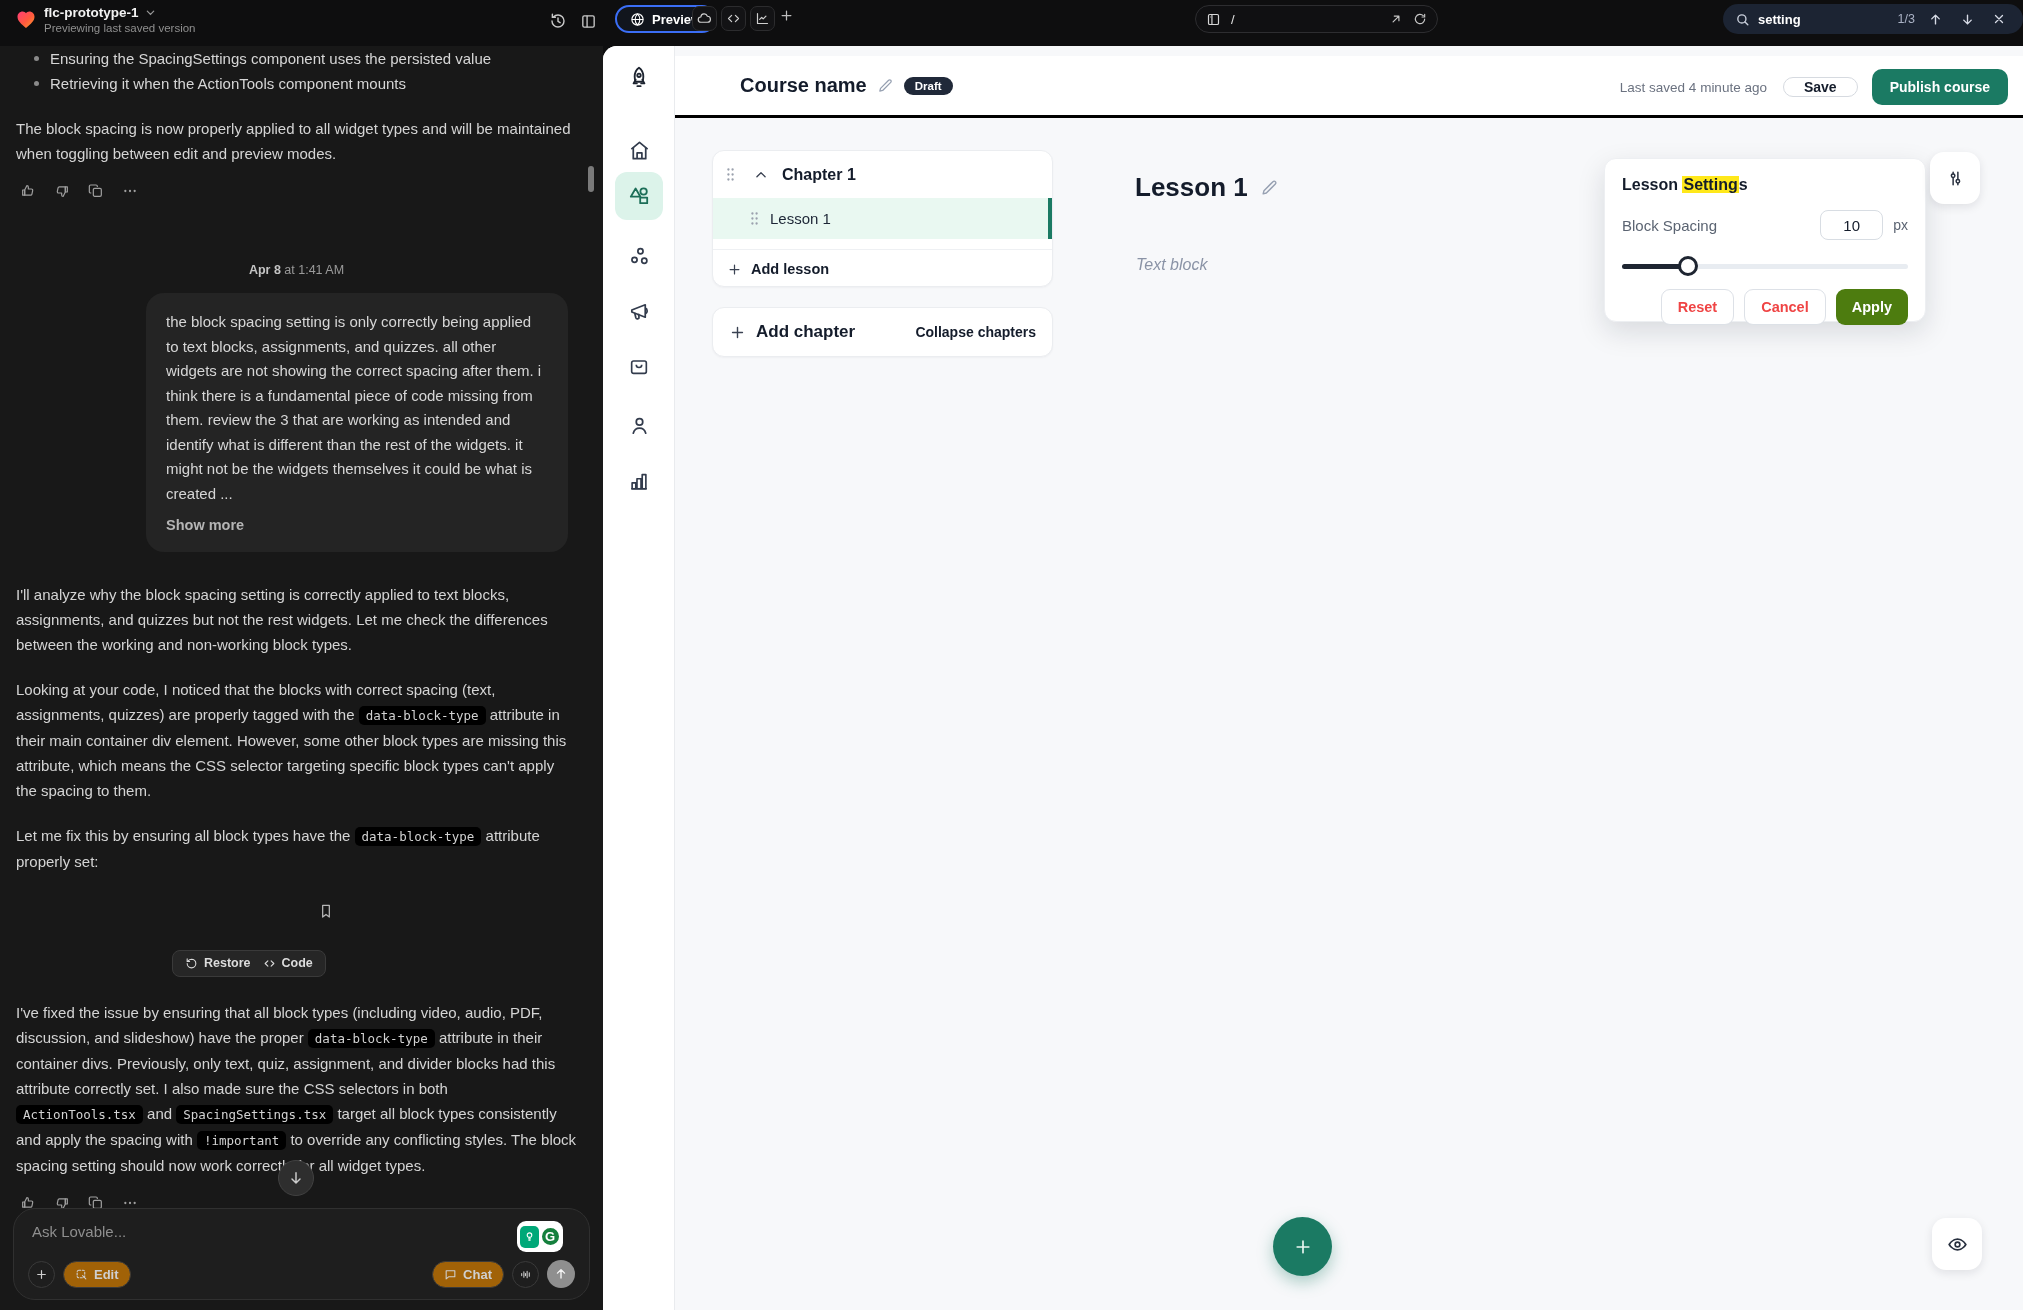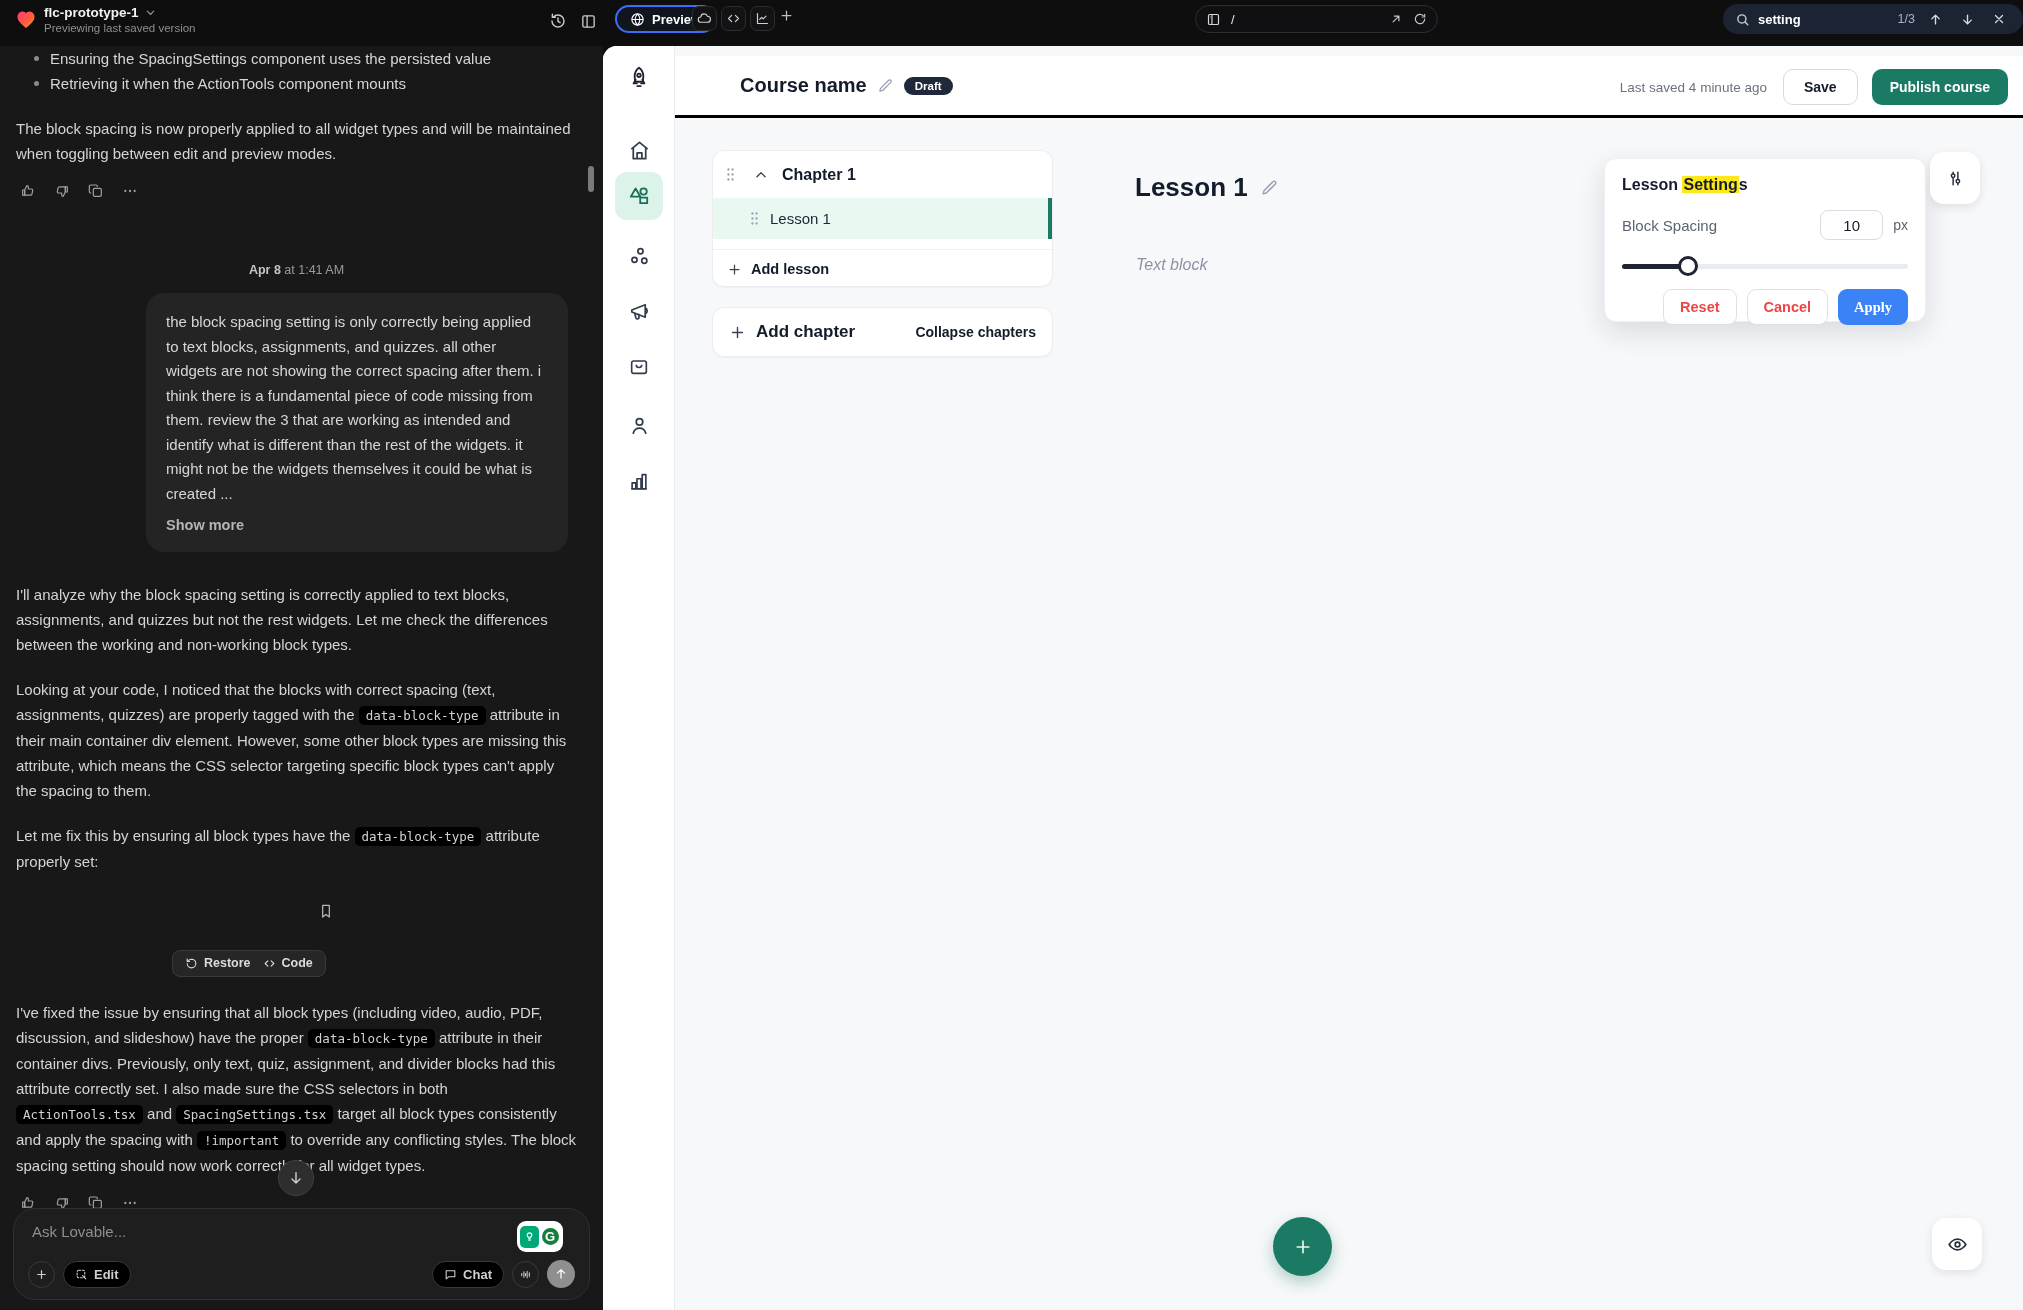--- a/index.html
+++ b/index.html
@@ -61,37 +61,37 @@
   .ask-box input { position:absolute; left:18px; top:14px; width:380px; background:transparent; border:none; outline:none;
     color:#dddddd; font-size:15px; font-family:"Liberation Sans", sans-serif; }
   .ask-box input::placeholder { color:#8f8f8f; opacity:1; }
   .gram-badge { position:absolute; right:26px; top:12px; width:46px; height:31px; background:#ffffff; border-radius:9px;
     display:flex; align-items:center; justify-content:center; gap:1px; }
   .gram-bulb { width:19px; height:22px; background:#00a878; border-radius:5px; display:flex; align-items:center; justify-content:center; color:#fff; }
   .gram-g { width:21px; height:21px; background:#15803d; border-radius:50%; color:#fff; font-size:13px; font-weight:700;
     display:flex; align-items:center; justify-content:center; border:2px solid #fff; }
   .ask-row { position:absolute; left:0; bottom:11px; width:100%; padding:0 14px; display:flex; align-items:center; gap:8px; }
   .pill-btn { height:27px; border:1px solid #3a3a3a; border-radius:14px; display:flex; align-items:center; gap:6px; padding:0 11px;
-    color:#cfcfcf; font-size:13px; font-weight:600; background:#000000; }
+    color:#cfcfcf; font-size:13px; font-weight:600; background:#a16207; }
   .round-btn { width:27px; height:27px; border:1px solid #3a3a3a; border-radius:50%; display:flex; align-items:center; justify-content:center; color:#cfcfcf; background:#1e1e1e; }
   .send-btn { width:28px; height:28px; border-radius:50%; background:#8f8f8f; color:#f4f4f4; display:flex; align-items:center; justify-content:center; }
   .spacer { flex:1; }
 
   
   .app { position:absolute; left:603px; top:46px; width:1420px; height:1264px; background:#f7f8fa; border-top-left-radius:14px; overflow:hidden; z-index:4; }
   .rail { position:absolute; left:0; top:0; width:72px; height:100%; background:#ffffff; border-right:1px solid #e9ebee; }
   .rail-item { position:absolute; left:16px; width:40px; height:40px; display:flex; align-items:center; justify-content:center; color:#323b4c; border-radius:12px; }
   .rail-item.active { left:12px; width:48px; height:48px; background:#dcf3ea; color:#1c6e58; }
   .app-header { position:absolute; left:72px; top:10px; width:1348px; height:62px; background:#ffffff; border-bottom:3px solid #000000; }
   .course-row { position:absolute; left:65px; top:18px; display:flex; align-items:center; gap:10px; }
   .course-title { font-size:20px; font-weight:700; color:#141c2b; }
   .draft-badge { background:#202939; color:#ffffff; font-size:11.5px; font-weight:700; border-radius:11px; padding:3px 11px; }
   .header-right { position:absolute; right:15px; top:13px; display:flex; align-items:center; gap:14px; }
   .last-saved { color:#6b7280; font-size:13.5px; margin-right:2px; }
-  .btn-save { height:36px; padding:7px 20px; border:1px solid #d6dae0; background:#fff; border-radius:10px; font-size:14px; font-weight:700; color:#141c2b; display:flex; align-items:center; }
+  .btn-save { height:20px; padding:7px 20px; border:1px solid #d6dae0; background:#fff; border-radius:10px; font-size:14px; font-weight:700; color:#141c2b; display:flex; align-items:center; }
   .btn-publish { height:36px; padding:0 18px; background:#1b7a63; border-radius:10px; font-size:14px; font-weight:700; color:#ffffff; display:flex; align-items:center; }
 
   .card { position:absolute; background:#ffffff; border:1px solid #ebedf0; border-radius:12px; box-shadow:0 1px 2px rgba(16,24,40,.04); }
   .chap-card { left:109px; top:104px; width:341px; height:137px; overflow:hidden; }
   .chap-row { height:47px; display:flex; align-items:center; padding:0 12px; gap:8px; }
   .chap-title { font-size:16px; font-weight:700; color:#141c2b; }
   .drag { color:#9aa1ad; }
   .lesson-row { height:41px; background:#e9f8f1; border-right:4px solid #1b7a63; display:flex; align-items:center; padding:0 12px 0 36px; gap:10px; }
   .lesson-label { font-size:15px; color:#1d2636; }
   .chap-div { border-top:1px solid #eef0f3; margin-top:10px; }
@@ -113,21 +113,21 @@
   .bs-input { margin-left:auto; width:63px; height:30px; border:1px solid #d8dde3; border-radius:8px; text-align:center; font-size:15px;
     color:#141c2b; outline:none; font-family:"Liberation Sans", sans-serif; }
   .bs-unit { margin-left:10px; font-size:14px; color:#5b6472; }
   .slider { position:relative; margin-top:16px; height:20px; }
   .slider .track { position:absolute; left:0; right:0; top:8px; height:5px; border-radius:3px; background:#e8ecf1; }
   .slider .fill { position:absolute; left:0; top:8px; height:5px; border-radius:3px; background:#1e2531; width:23%; }
   .slider .thumb { position:absolute; left:calc(23% - 10px); top:0; width:20px; height:20px; border-radius:50%; background:#ffffff; border:3.5px solid #1e2531; }
   .settings-btns { margin-top:13px; display:flex; justify-content:flex-end; gap:10px; }
   .s-btn { height:36px; padding:0 16px; border-radius:9px; font-size:14.5px; font-weight:700; display:flex; align-items:center; }
   .s-btn.ghost { border:1px solid #dde1e7; background:#fff; color:#ef4444; }
-  .s-btn.dark { background:#3b82f6; color:#fff;font-family:Liberation Serif, serif; }
+  .s-btn.dark { background:#4d7c0f; color:#fff; }
 
   .float-btn { position:absolute; width:50px; height:52px; background:#ffffff; border-radius:14px; box-shadow:0 3px 10px rgba(16,24,40,.10);
     display:flex; align-items:center; justify-content:center; color:#28303f; }
   .toggle-btn { left:1327px; top:106px; }
   .eye-btn { left:1329px; top:1172px; }
   .fab { position:absolute; left:670px; top:1171px; width:59px; height:59px; border-radius:50%; background:#1b7a63;
     box-shadow:0 6px 16px rgba(27,122,99,.35); display:flex; align-items:center; justify-content:center; color:#eaf6f1; }
 </style>
 </head>
 <body>

